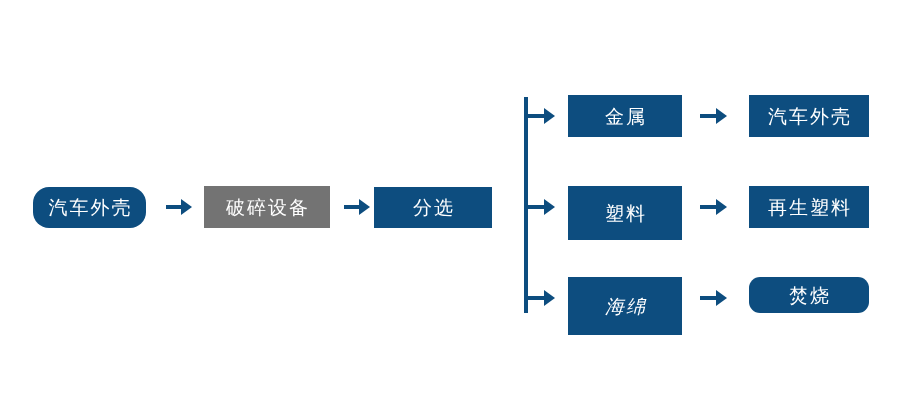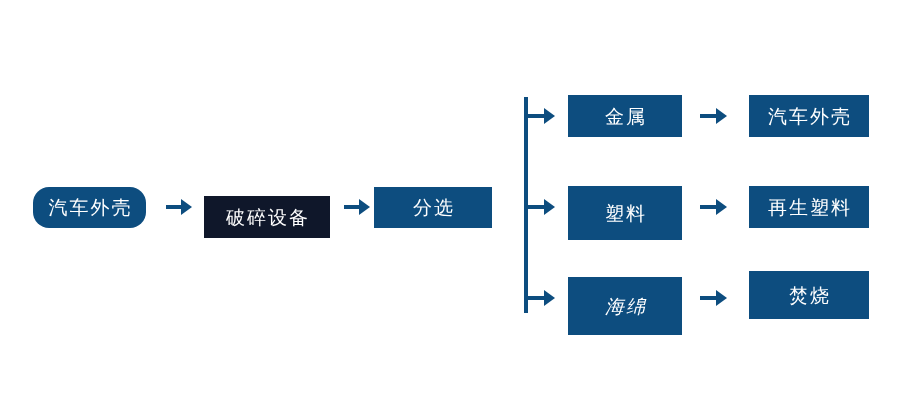--- a/index.html
+++ b/index.html
@@ -24,21 +24,21 @@
     justify-content: center;
     color: #ffffff;
     font-size: 19px;
     letter-spacing: 2px;
     line-height: 1;
     white-space: nowrap;
     box-sizing: border-box;
     text-indent: 2px;
   }
   .node.blue  { background: #0d4d7f; }
-  .node.red   { background: #0f172a; margin-top: 10px; }
+  .node.red   { background: #737373; }
 
   
   .arrow {
     position: absolute;
     height: 22px;
   }
   .arrow .shaft {
     position: absolute;
     left: 0;
     top: 50%;
@@ -136,17 +136,17 @@
 
   <div class="node blue" style="left:568px; top:277px; width:114px; height:58px;font-style:italic;">
     <span>海绵</span>
   </div>
 
   <div class="arrow" style="left:700px; top:287px; width:28px;">
     <span class="shaft" style="width:17px;"></span>
     <span class="head" style="left:16px;"></span>
   </div>
 
-  <div class="node blue" style="left:749px; top:271px; width:120px; height:48px;">
+  <div class="node blue" style="left:749px; top:277px; width:120px; height:36px;border-radius:11px;">
     <span>焚烧</span>
   </div>
 
 </div>
 
 </body></html>

